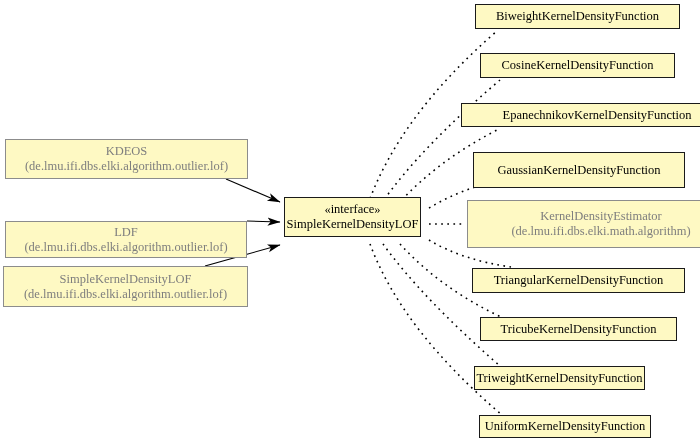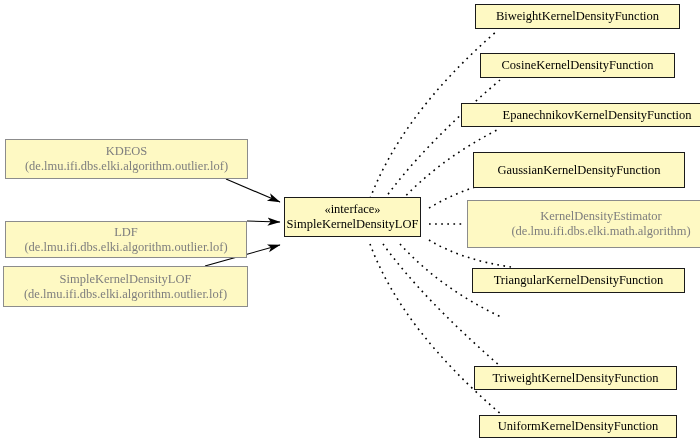--- a/index.html
+++ b/index.html
@@ -69,20 +69,23 @@
   <div class="node" style="left:473px;top:152px;width:212px;height:36px">
     <div class="t">GaussianKernelDensityFunction</div>
   </div>
   <div class="node muted" style="left:467px;top:200px;width:268px;height:48px">
     <div class="t">KernelDensityEstimator</div>
     <div class="t">(de.lmu.ifi.dbs.elki.math.algorithm)</div>
   </div>
   <div class="node" style="left:472px;top:268px;width:213px;height:25px">
     <div class="t">TriangularKernelDensityFunction</div>
   </div>
-  <div class="node" style="left:474px;top:366px;width:203px;height:24px">
+  <div class="node" style="left:480px;top:317px;width:197px;height:24px">
+    <div class="t">TricubeKernelDensityFunction</div>
+  </div>
+  <div class="node" style="left:474px;top:366px;width:171px;height:24px">
     <div class="t">TriweightKernelDensityFunction</div>
   </div>
-  <div class="node" style="left:479px;top:415px;width:198px;height:23px">
+  <div class="node" style="left:479px;top:415px;width:172px;height:23px">
     <div class="t">UniformKernelDensityFunction</div>
   </div>
 
 </div>
 
 </body></html>

